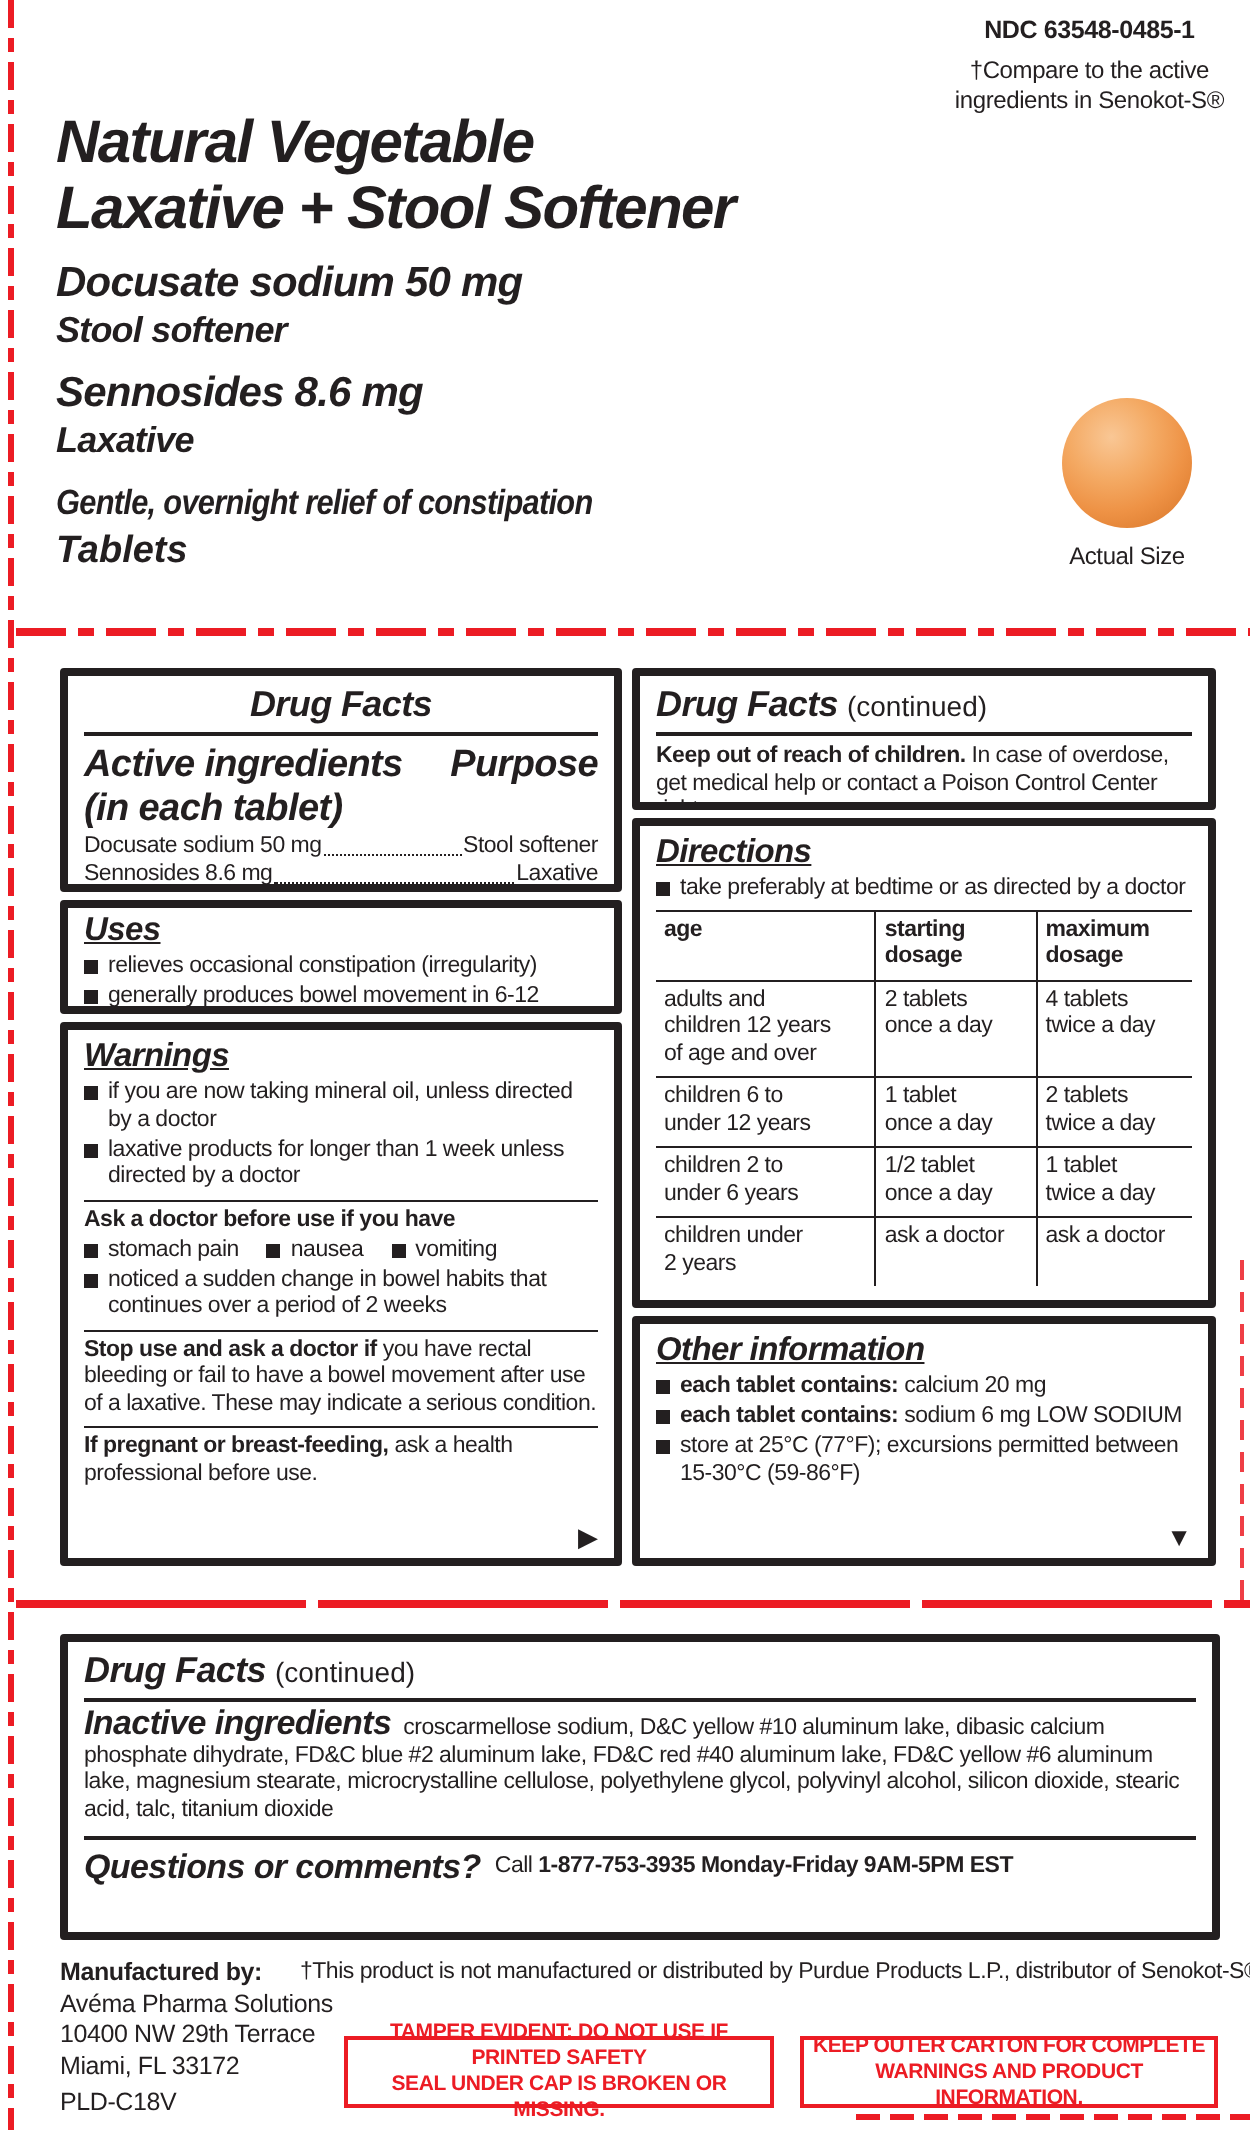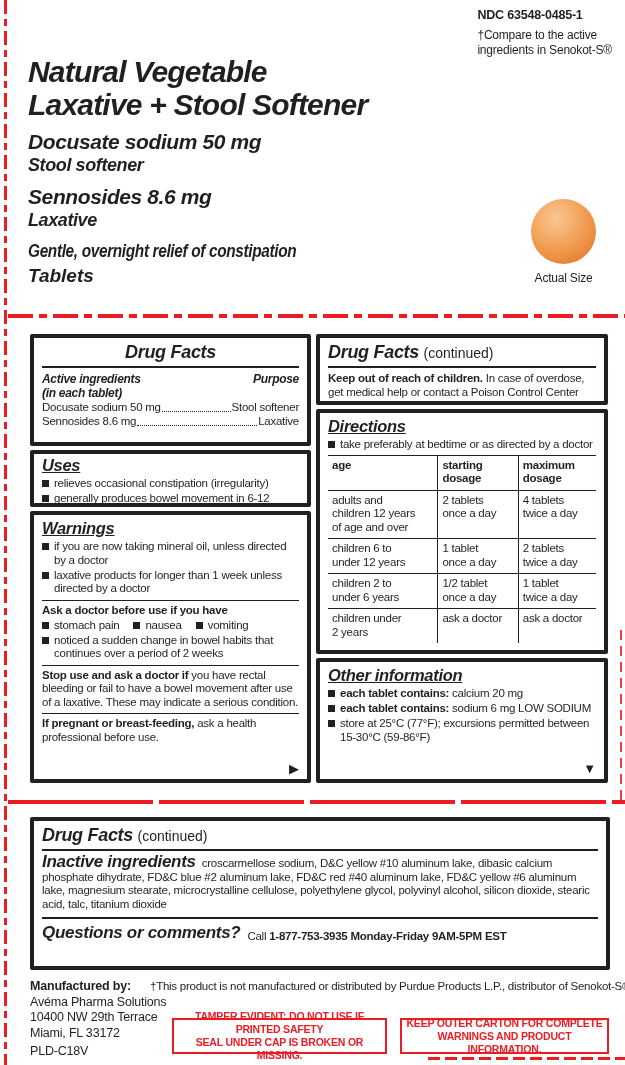--- a/index.html
+++ b/index.html
@@ -13,21 +13,21 @@
   .dash-h-top { position:absolute; top:314px; left:8px; right:0; height:3.5px;
     background:repeating-linear-gradient(to right,#ec1c24 0 25px,transparent 25px 31px,#ec1c24 31px 39px,transparent 39px 45px); }
   .dash-h-mid { position:absolute; top:800px; left:8px; right:0; height:3.5px;
     background:repeating-linear-gradient(to right,#ec1c24 0 145px,transparent 145px 151px); }
   .dash-v-right { position:absolute; right:3px; top:630px; width:2.5px; height:175px; opacity:.85;
     background:repeating-linear-gradient(to bottom,#ec1c24 0 10px,transparent 10px 16px); }
   .dash-h-bot { position:absolute; top:1057px; left:428px; right:0; height:2.5px;
     background:repeating-linear-gradient(to right,#ec1c24 0 12px,transparent 12px 17px); }
 
   
-  .hdr-right { position:absolute; top:8px; right:13px; text-align:left; }
+  .hdr-right { position:absolute; top:8px; right:13px; text-align:center; }
   .ndc { font-size:12.5px; font-weight:bold; letter-spacing:-0.2px; }
   .compare { margin-top:6px; font-size:12px; line-height:15px; letter-spacing:-0.2px; }
 
   .title-block { position:absolute; left:28px; top:55px; width:430px; font-style:italic; font-weight:bold; }
   .brand { font-size:30px; line-height:33px; letter-spacing:-0.8px; }
   .ing { font-size:21px; letter-spacing:-0.4px; margin-top:9px; }
   .role { font-size:18px; letter-spacing:-0.4px; margin-top:1px; }
   .tagline { font-size:17.5px; letter-spacing:-0.4px; margin-top:10px; transform:scaleX(0.88); transform-origin:left; white-space:nowrap; }
   .form { font-size:19px; margin-top:3px; }
 
@@ -43,37 +43,37 @@
   .rule { border-bottom:2px solid #231f20; margin:3px 0 4px; }
   .hrule { border-top:1.5px solid #231f20; margin:4px 0 3px; }
   .t { font-size:11.5px; line-height:13.5px; letter-spacing:-0.25px; }
   .sec { font-size:16.5px; font-weight:bold; font-style:italic; letter-spacing:-0.3px; margin-bottom:2px;text-decoration:underline; }
   .bold { font-weight:bold; }
   .bullet { display:flex; margin-top:1.5px; }
   .sq { flex:none; width:7px; height:7px; background:#231f20; margin:3px 5px 0 0; }
   .inline-bullets { display:flex; gap:14px; margin-top:1.5px; }
   .inline-bullets .bullet { margin-top:0; }
 
-  .ai-head { display:flex; justify-content:space-between; font-size:12px; font-weight:bold; font-style:italic; letter-spacing:-0.3px; }
+  .ai-head { display:flex; justify-content:space-between; font-size:19px; font-weight:bold; font-style:italic; letter-spacing:-0.3px; }
   .ai-row { display:flex; align-items:flex-end; font-size:11.5px; letter-spacing:-0.25px; line-height:14px; }
   .leader { flex:1; border-bottom:1.5px dotted #231f20; margin:0 1px 2px; }
 
   table.dose { width:100%; border-collapse:collapse; margin-top:3px;
     border-left:hidden; border-right:hidden; border-bottom:hidden; }
   table.dose th, table.dose td { border:1.2px solid #231f20; font-size:11.5px; line-height:13.5px;
     letter-spacing:-0.25px; text-align:left; vertical-align:top; padding:3px 4px 4px; white-space:pre-line; }
   table.dose th { font-weight:bold; }
   table.dose .c1 { width:41%; } table.dose .c2 { width:30%; } table.dose .c3 { width:29%; }
 
   .corner-arrow { position:absolute; right:8px; bottom:3px; font-size:13px; color:#231f20; }
 
   .p { margin-top:3px; }
 
   .inactive-title { font-size:17px; font-weight:bold; font-style:italic; letter-spacing:-0.3px; margin-right:6px; }
-  .q-line { display:flex; align-items:flex-end; gap:7px; margin-top:4px; }
+  .q-line { display:flex; align-items:center; gap:7px; margin-top:4px; }
   .q-title { font-size:17px; font-weight:bold; font-style:italic; letter-spacing:-0.3px; }
 
   
   .mfg { position:absolute; left:30px; top:979px; font-size:12.5px; line-height:15.5px; letter-spacing:-0.2px; }
   .mfg .bold { display:block; }
   .mfg-last { margin-top:3px; }
   .footnote { position:absolute; left:150px; top:980px; font-size:11.5px; letter-spacing:-0.25px; white-space:nowrap; }
   .notice { position:absolute; border:2px solid #ec1c24; color:#ec1c24; font-weight:bold; font-size:10.5px;
     line-height:13px; text-align:center; display:flex; flex-direction:column; justify-content:center; letter-spacing:-0.2px; }
   .notice-tamper { left:172px; top:1018px; width:215px; height:36px; }

